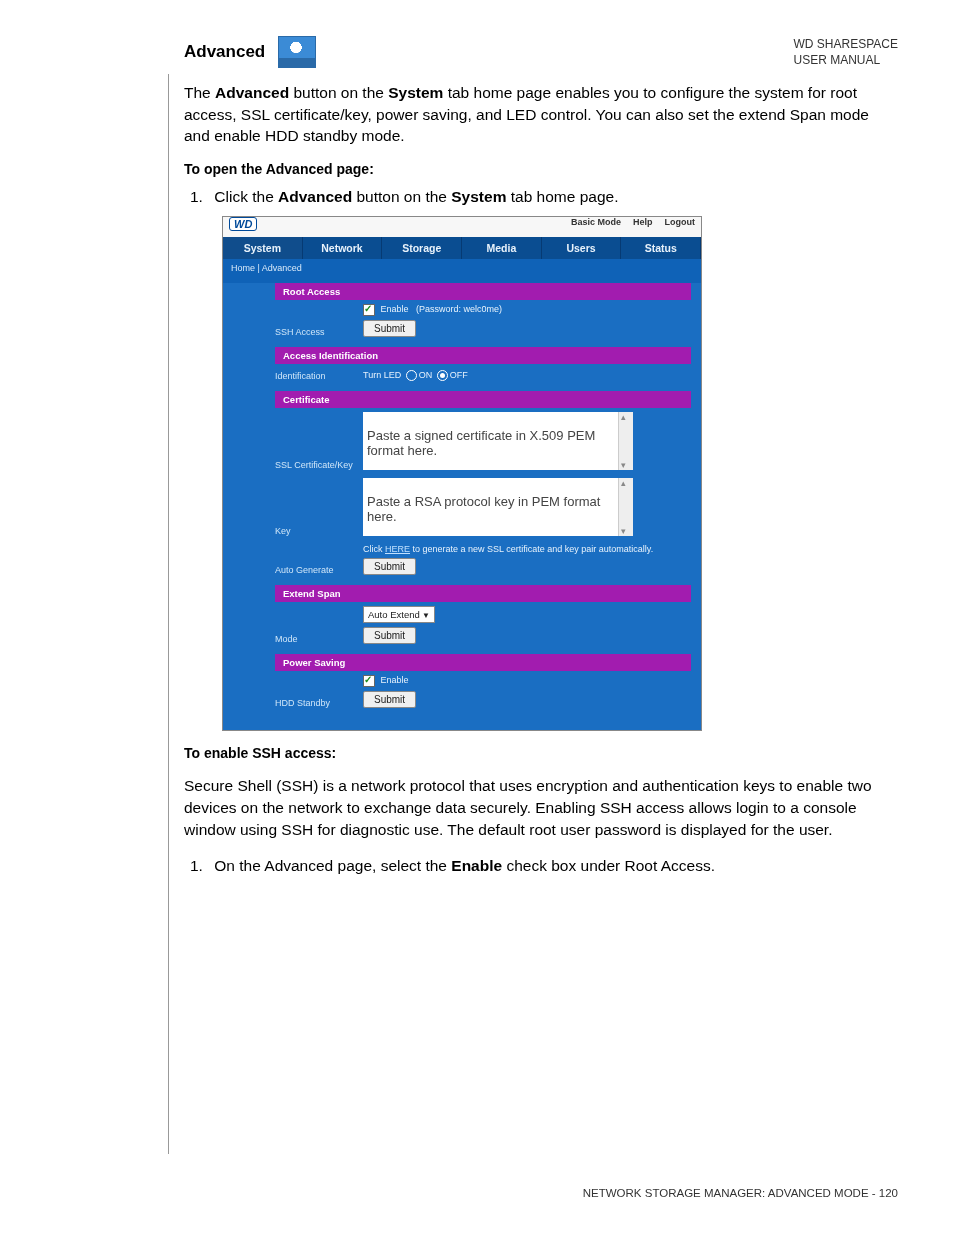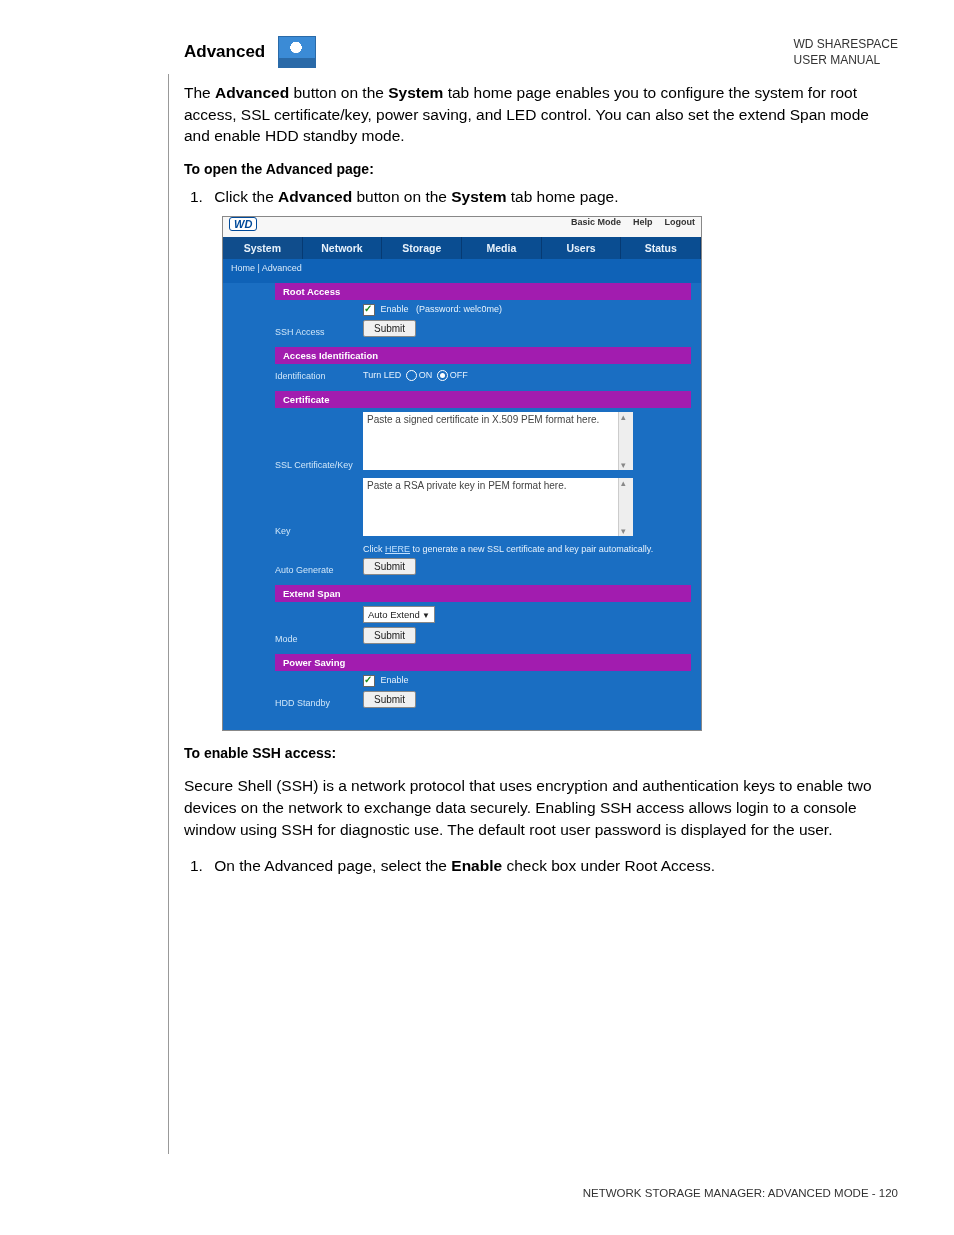--- a/index.html
+++ b/index.html
@@ -28,21 +28,21 @@
   .group{margin:6px 0 0 0}
   .grp-head{background:#a21caf;padding:3px 8px;font-weight:bold;font-size:9.5px;margin-left:52px;margin-right:10px}
   .row{display:flex;margin-left:52px;margin-right:10px;padding:4px 0;align-items:flex-end}
   .label{width:88px;font-size:9px;color:#cfe6f9;padding-top:3px}
   .field{flex:1;font-size:9px;color:#e6f2fd}
   .chk{display:inline-block;width:10px;height:10px;background:#fff;border:1px solid #666;position:relative;vertical-align:middle;margin-right:3px}
   .chk.on:after{content:"✓";position:absolute;top:-2px;left:0;font-size:10px;color:#1a8a1a;font-weight:bold}
   .btn{display:inline-block;background:#f0f0f0;color:#222;border:1px solid #888;padding:2px 10px;font-size:10px;border-radius:2px;margin-top:4px}
   .radio{display:inline-block;width:9px;height:9px;border-radius:50%;border:1px solid #fff;margin:0 2px;vertical-align:middle;position:relative}
   .radio.on:after{content:"";position:absolute;top:2px;left:2px;width:5px;height:5px;border-radius:50%;background:#fff}
-  .ta{width:270px;height:58px;background:#fff;color:#444;font-size:10px;padding:2px 18px 2px 4px;box-sizing:border-box;position:relative}
+  .ta{width:270px;height:58px;background:#fff;color:#444;font-size:13px;padding:16px 18px 2px 4px;box-sizing:border-box;position:relative}
   .ta-wrap{position:relative;display:inline-block}
   .scroll{position:absolute;top:0;right:0;bottom:0;width:14px;background:#eee;border-left:1px solid #ccc}
   .scroll:before{content:"▴";position:absolute;top:0;left:2px;font-size:9px;color:#888}
   .scroll:after{content:"▾";position:absolute;bottom:0;left:2px;font-size:9px;color:#888}
   .sel{display:inline-block;background:#fff;color:#222;padding:2px 4px;font-size:9.5px;border:1px solid #888}
   .sel:after{content:" ▼";font-size:8px}
   .link{color:#bfe0ff;text-decoration:underline}
   .footer{position:absolute;bottom:36px;right:56px;font-size:11.5px;color:#333}
 </style>
 </head>
@@ -125,21 +125,21 @@
               <span class="ta-wrap">
                 <div class="ta">Paste a signed certificate in X.509 PEM format here.</div>
                 <div class="scroll"></div>
               </span>
             </div>
           </div>
           <div class="row">
             <div class="label">Key</div>
             <div class="field">
               <span class="ta-wrap">
-                <div class="ta">Paste a RSA private key in PEM format here.</div>
+                <div class="ta">Paste a RSA protocol key in PEM format here.</div>
                 <div class="scroll"></div>
               </span>
             </div>
           </div>
           <div class="row">
             <div class="label">Auto Generate</div>
             <div class="field">
               <span>Click </span><span class="link">HERE</span><span> to generate a new SSL certificate and key pair automatically.</span><br>
               <span class="btn">Submit</span>
             </div>

